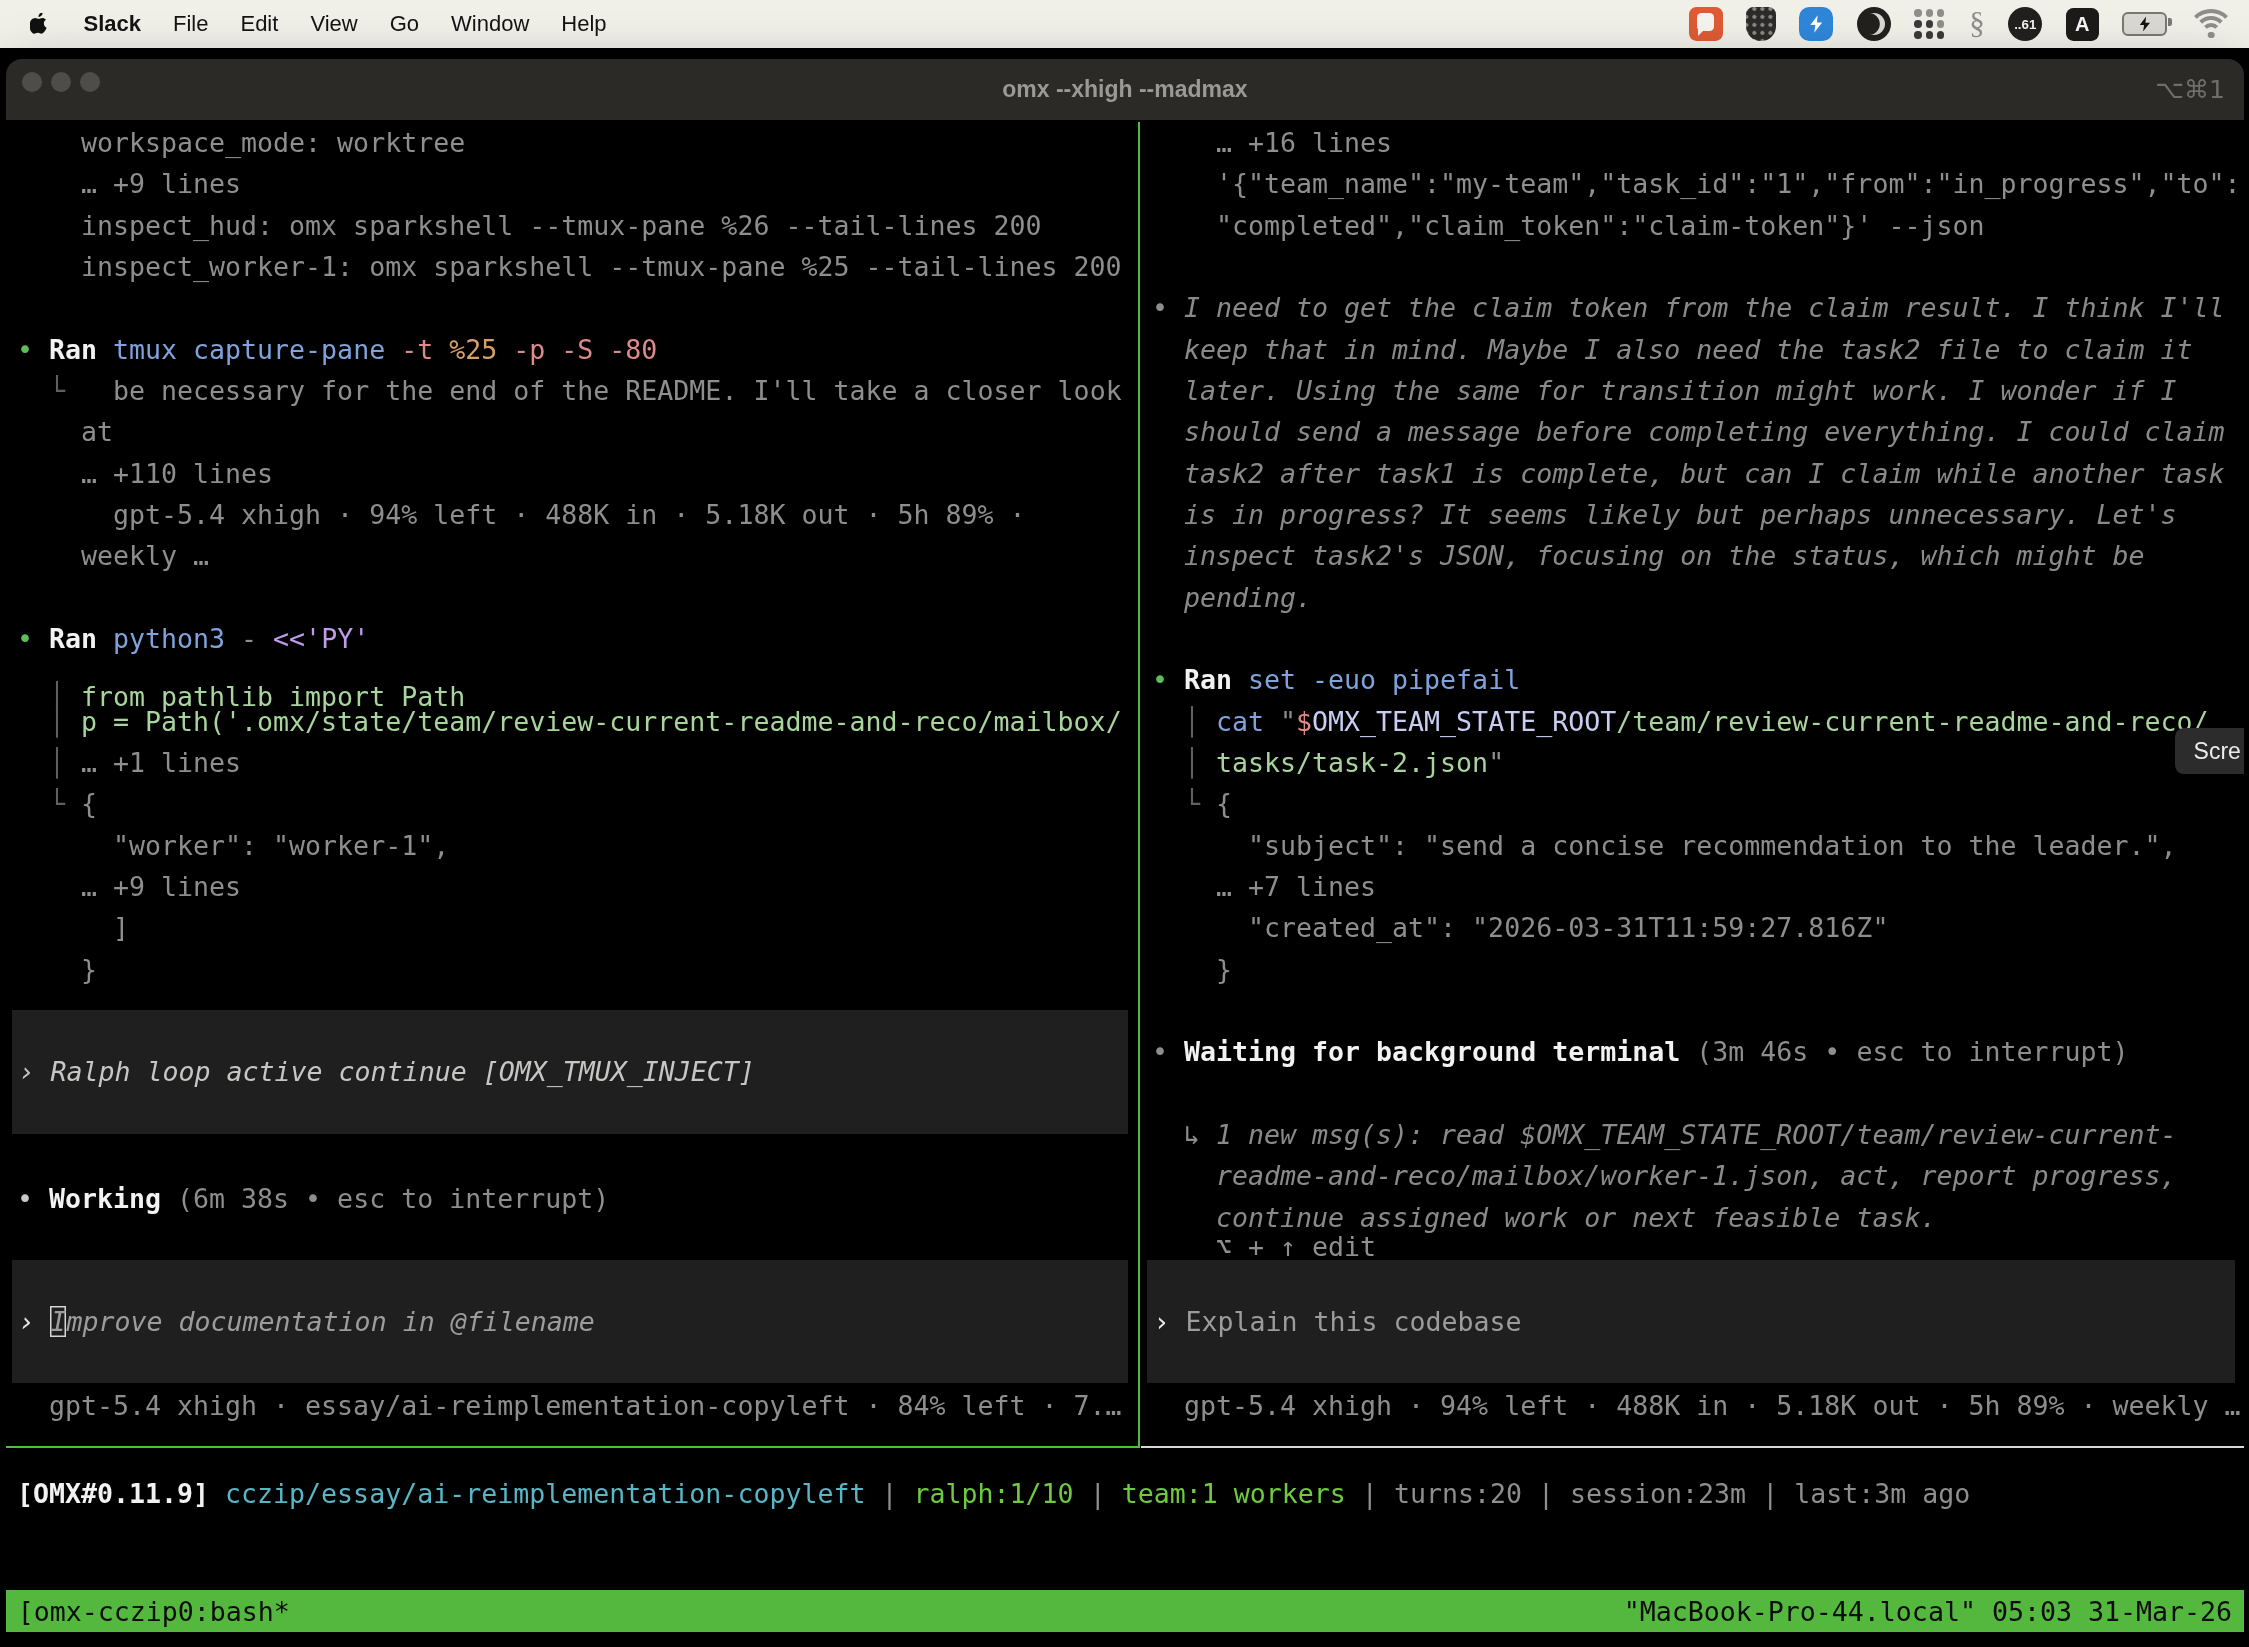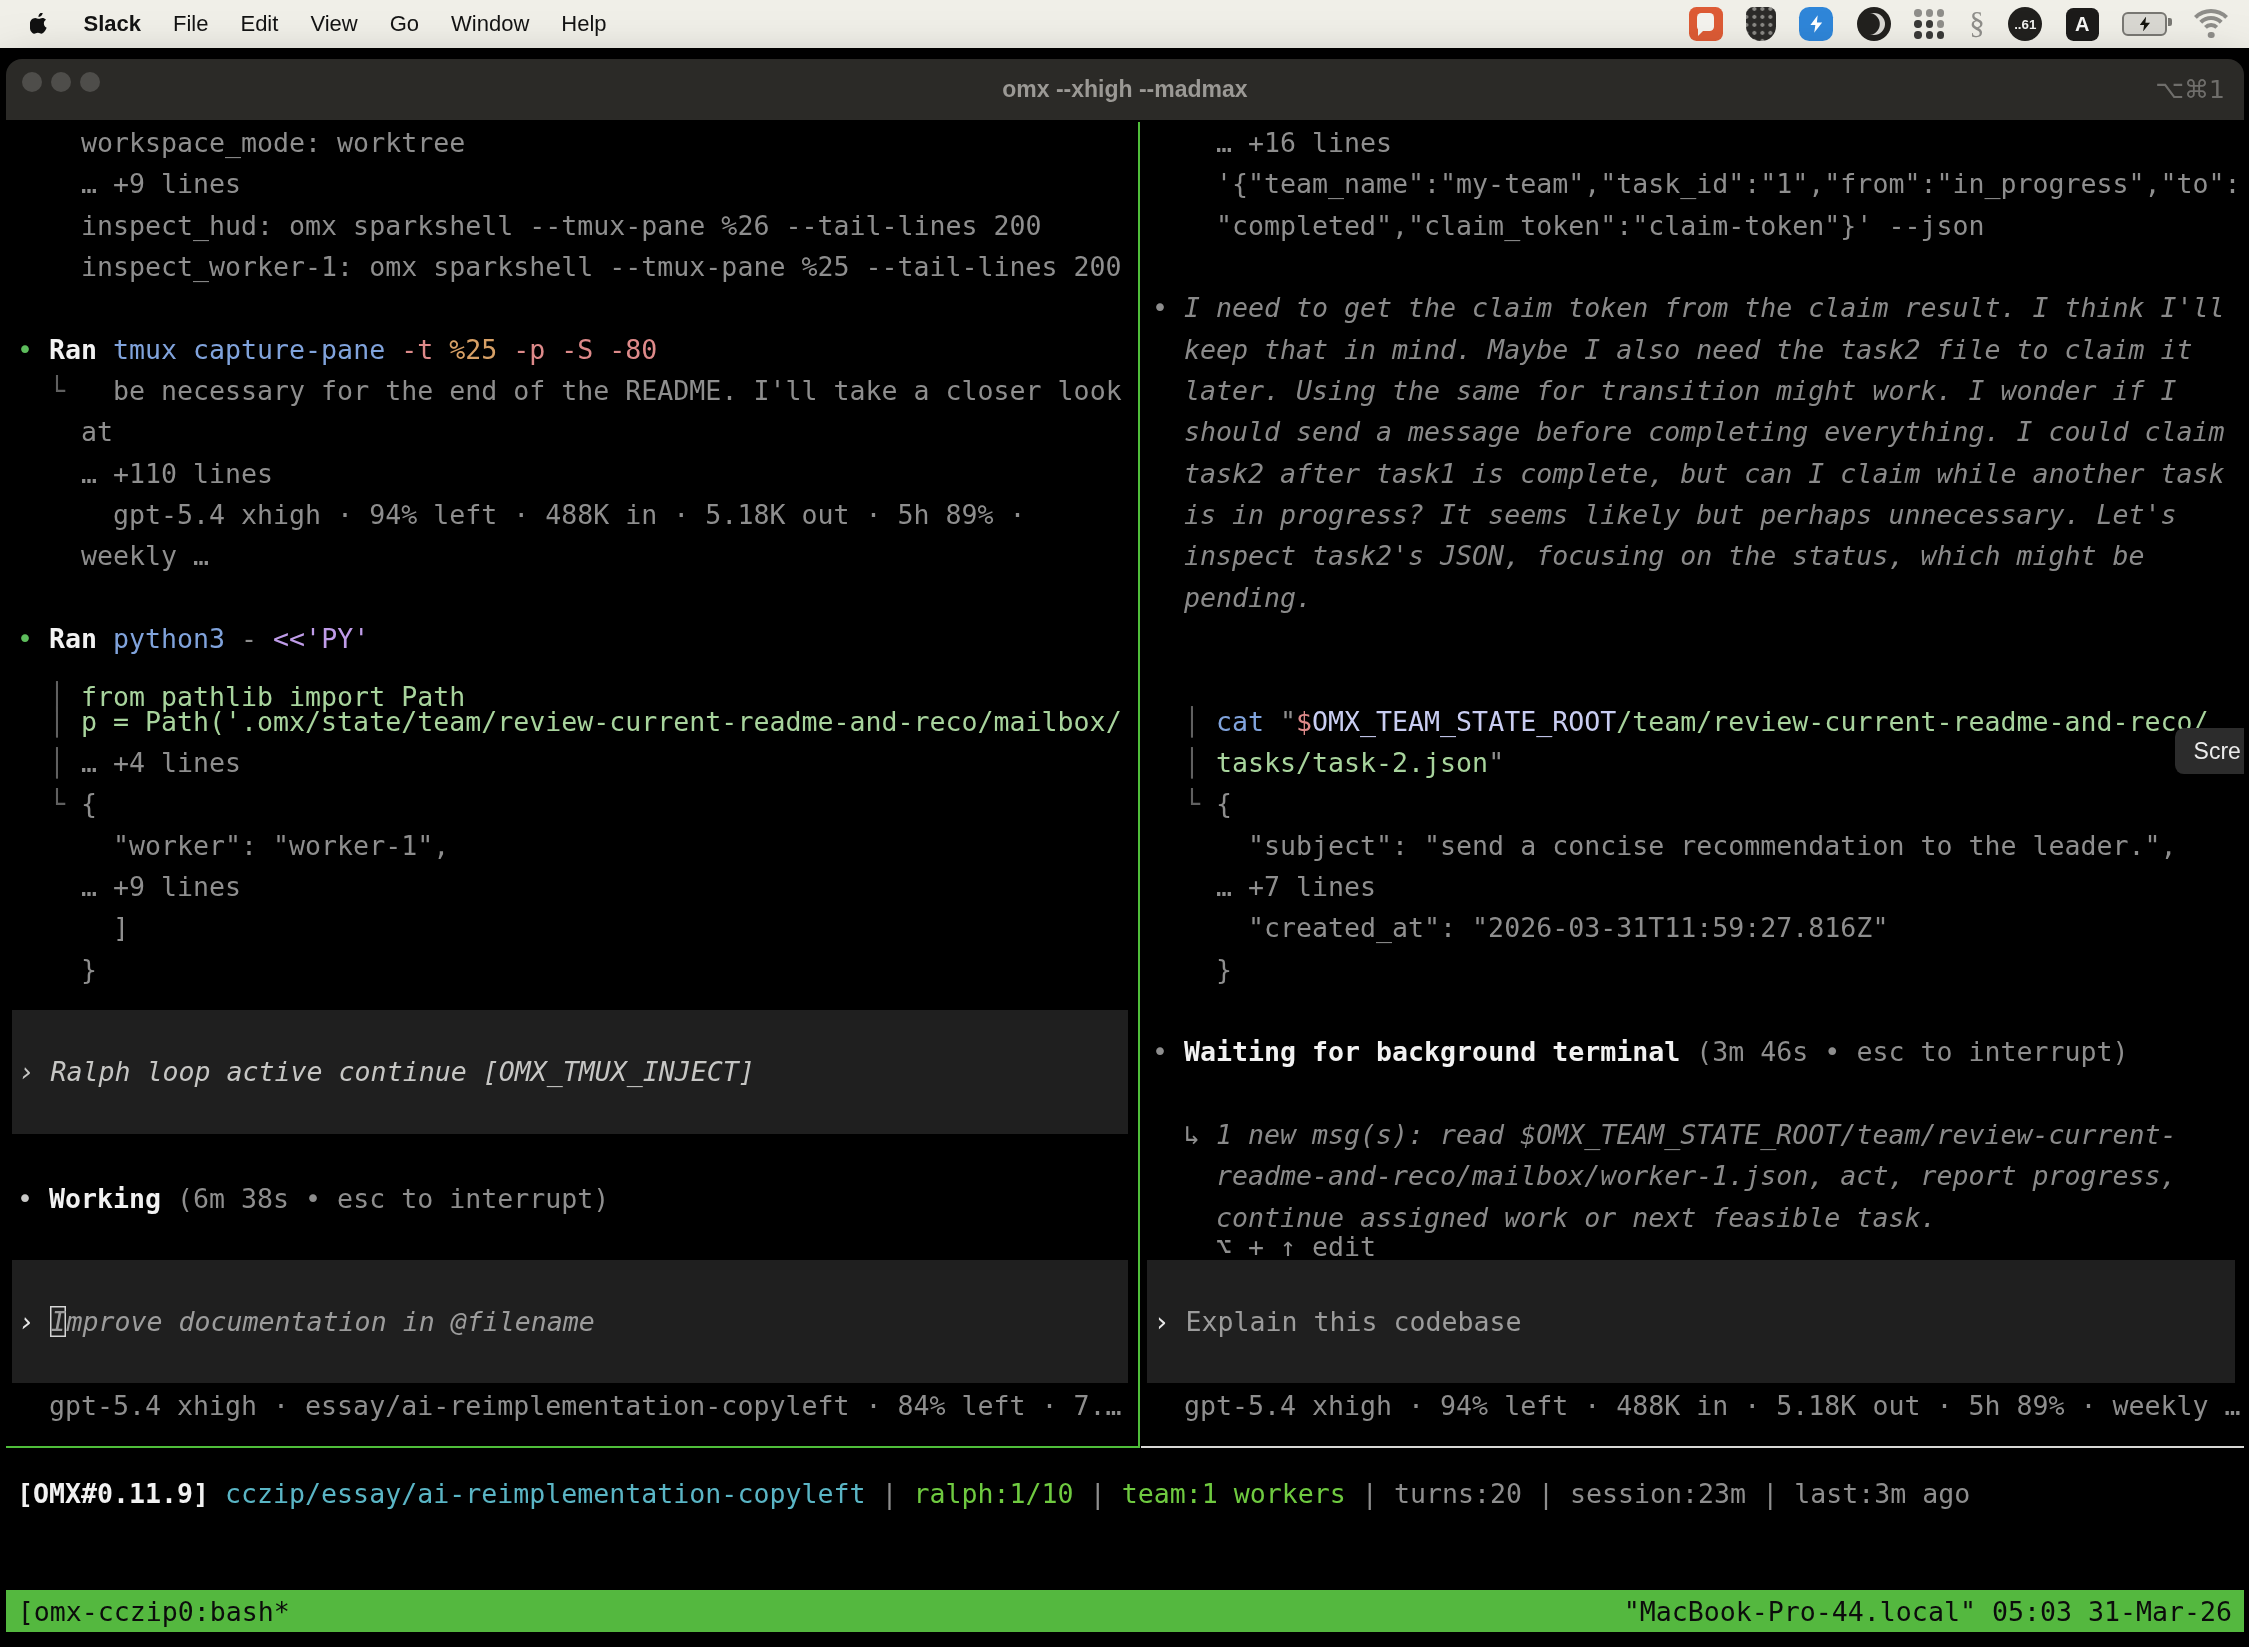--- a/index.html
+++ b/index.html
@@ -168,21 +168,21 @@
           <div class="ln" style="top: 124px;"><span class="c-g">    inspect_worker-1: omx sparkshell --tmux-pane %25 --tail-lines 200</span></div>
           <div class="ln" style="top: 207px;"><span class="c-bu">• </span><span class="c-w">Ran </span><span class="c-b">tmux capture-pane </span><span class="c-pk">-t </span><span class="c-or">%25 </span><span class="c-pk">-p -S -80</span></div>
           <div class="ln" style="top: 248px;"><span class="c-gd">  └   </span><span class="c-g">be necessary for the end of the README. I'll take a closer look</span></div>
           <div class="ln" style="top: 289px;"><span class="c-g">    at</span></div>
           <div class="ln" style="top: 331px;"><span class="c-g">    … +110 lines</span></div>
           <div class="ln" style="top: 372px;"><span class="c-g">      gpt-5.4 xhigh · 94% left · 488K in · 5.18K out · 5h 89% ·</span></div>
           <div class="ln" style="top: 413px;"><span class="c-g">    weekly …</span></div>
           <div class="ln" style="top: 496px;"><span class="c-bu">• </span><span class="c-w">Ran </span><span class="c-b">python3 </span><span class="c-g">- </span><span class="c-pu">&lt;&lt;'PY'</span></div>
           <div class="ln" style="top: 554px;"><span class="c-gd">  │ </span><span class="c-gn">from pathlib import Path</span></div>
           <div class="ln" style="top: 579px;"><span class="c-gd">  │ </span><span class="c-gn">p = Path('.omx/state/team/review-current-readme-and-reco/mailbox/</span></div>
-          <div class="ln" style="top: 620px;"><span class="c-gd">  │ </span><span class="c-g">… +4 lines</span></div>
+          <div class="ln" style="top: 620px;"><span class="c-gd">  │ </span><span class="c-g">… +1 lines</span></div>
           <div class="ln" style="top: 661px;"><span class="c-gd">  └ </span><span class="c-g">{</span></div>
           <div class="ln" style="top: 703px;"><span class="c-g">      "worker": "worker-1",</span></div>
           <div class="ln" style="top: 744px;"><span class="c-g">    … +9 lines</span></div>
           <div class="ln" style="top: 785px;"><span class="c-g">      ]</span></div>
           <div class="ln" style="top: 827px;"><span class="c-g">    }</span></div>
           <div class="ln" style="top: 1056px;"><span class="c-br">• </span><span class="c-w">Working </span><span class="c-g">(6m 38s • esc to interrupt)</span></div>
           <div class="ln" style="top: 1263px;"><span class="c-g">  gpt-5.4 xhigh · essay/ai-reimplementation-copyleft · 84% left · 7.…</span></div>
         </div>
 
       <div class="pane pane-right">
@@ -193,20 +193,21 @@
           <div class="ln" style="top: 41px;"><span class="c-g">    '{"team_name":"my-team","task_id":"1","from":"in_progress","to":</span></div>
           <div class="ln" style="top: 83px;"><span class="c-g">    "completed","claim_token":"claim-token"}' --json</span></div>
           <div class="ln" style="top: 165px;"><span class="c-g">• </span><span class="c-it">I need to get the claim token from the claim result. I think I'll</span></div>
           <div class="ln" style="top: 207px;"><span class="c-it">  keep that in mind. Maybe I also need the task2 file to claim it</span></div>
           <div class="ln" style="top: 248px;"><span class="c-it">  later. Using the same for transition might work. I wonder if I</span></div>
           <div class="ln" style="top: 289px;"><span class="c-it">  should send a message before completing everything. I could claim</span></div>
           <div class="ln" style="top: 331px;"><span class="c-it">  task2 after task1 is complete, but can I claim while another task</span></div>
           <div class="ln" style="top: 372px;"><span class="c-it">  is in progress? It seems likely but perhaps unnecessary. Let's</span></div>
           <div class="ln" style="top: 413px;"><span class="c-it">  inspect task2's JSON, focusing on the status, which might be</span></div>
           <div class="ln" style="top: 455px;"><span class="c-it">  pending.</span></div>
+          <div class="ln" style="top: 537px;"><span class="c-bu">• </span><span class="c-w">Ran </span><span class="c-b">set -euo pipefail</span></div>
           <div class="ln" style="top: 579px;"><span class="c-gd">  │ </span><span class="c-b">cat </span><span class="c-g">"</span><span class="c-pk">$</span><span class="c-lv">OMX_TEAM_STATE_ROOT</span><span class="c-gn">/team/review-current-readme-and-reco/</span></div>
           <div class="ln" style="top: 620px;"><span class="c-gd">  │ </span><span class="c-gn">tasks/task-2.json</span><span class="c-g">"</span></div>
           <div class="ln" style="top: 661px;"><span class="c-gd">  └ </span><span class="c-g">{</span></div>
           <div class="ln" style="top: 703px;"><span class="c-g">      "subject": "send a concise recommendation to the leader.",</span></div>
           <div class="ln" style="top: 744px;"><span class="c-g">    … +7 lines</span></div>
           <div class="ln" style="top: 785px;"><span class="c-g">      "created_at": "2026-03-31T11:59:27.816Z"</span></div>
           <div class="ln" style="top: 827px;"><span class="c-g">    }</span></div>
           <div class="ln" style="top: 909px;"><span class="c-g">• </span><span class="c-w">Waiting for background terminal </span><span class="c-g">(3m 46s • esc to interrupt)</span></div>
           <div class="ln" style="top: 992px;"><span class="c-g">  ↳ </span><span class="c-it">1 new msg(s): read $OMX_TEAM_STATE_ROOT/team/review-current-</span></div>
           <div class="ln" style="top: 1033px;"><span class="c-it">    readme-and-reco/mailbox/worker-1.json, act, report progress,</span></div>

